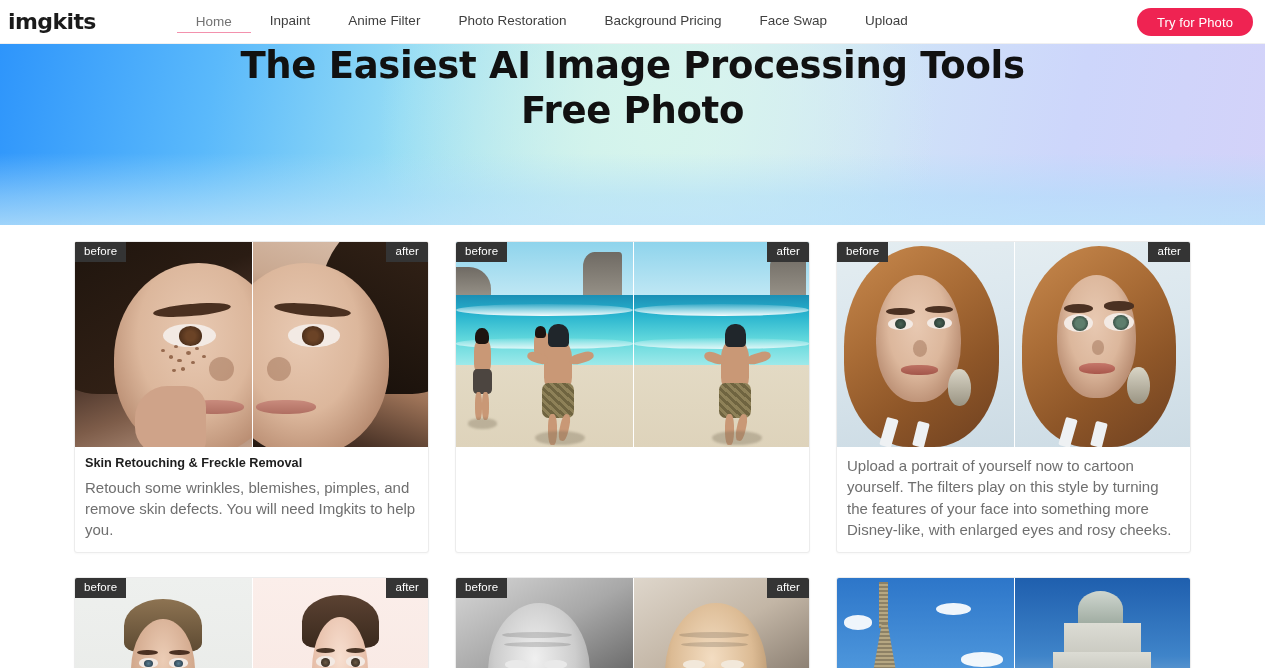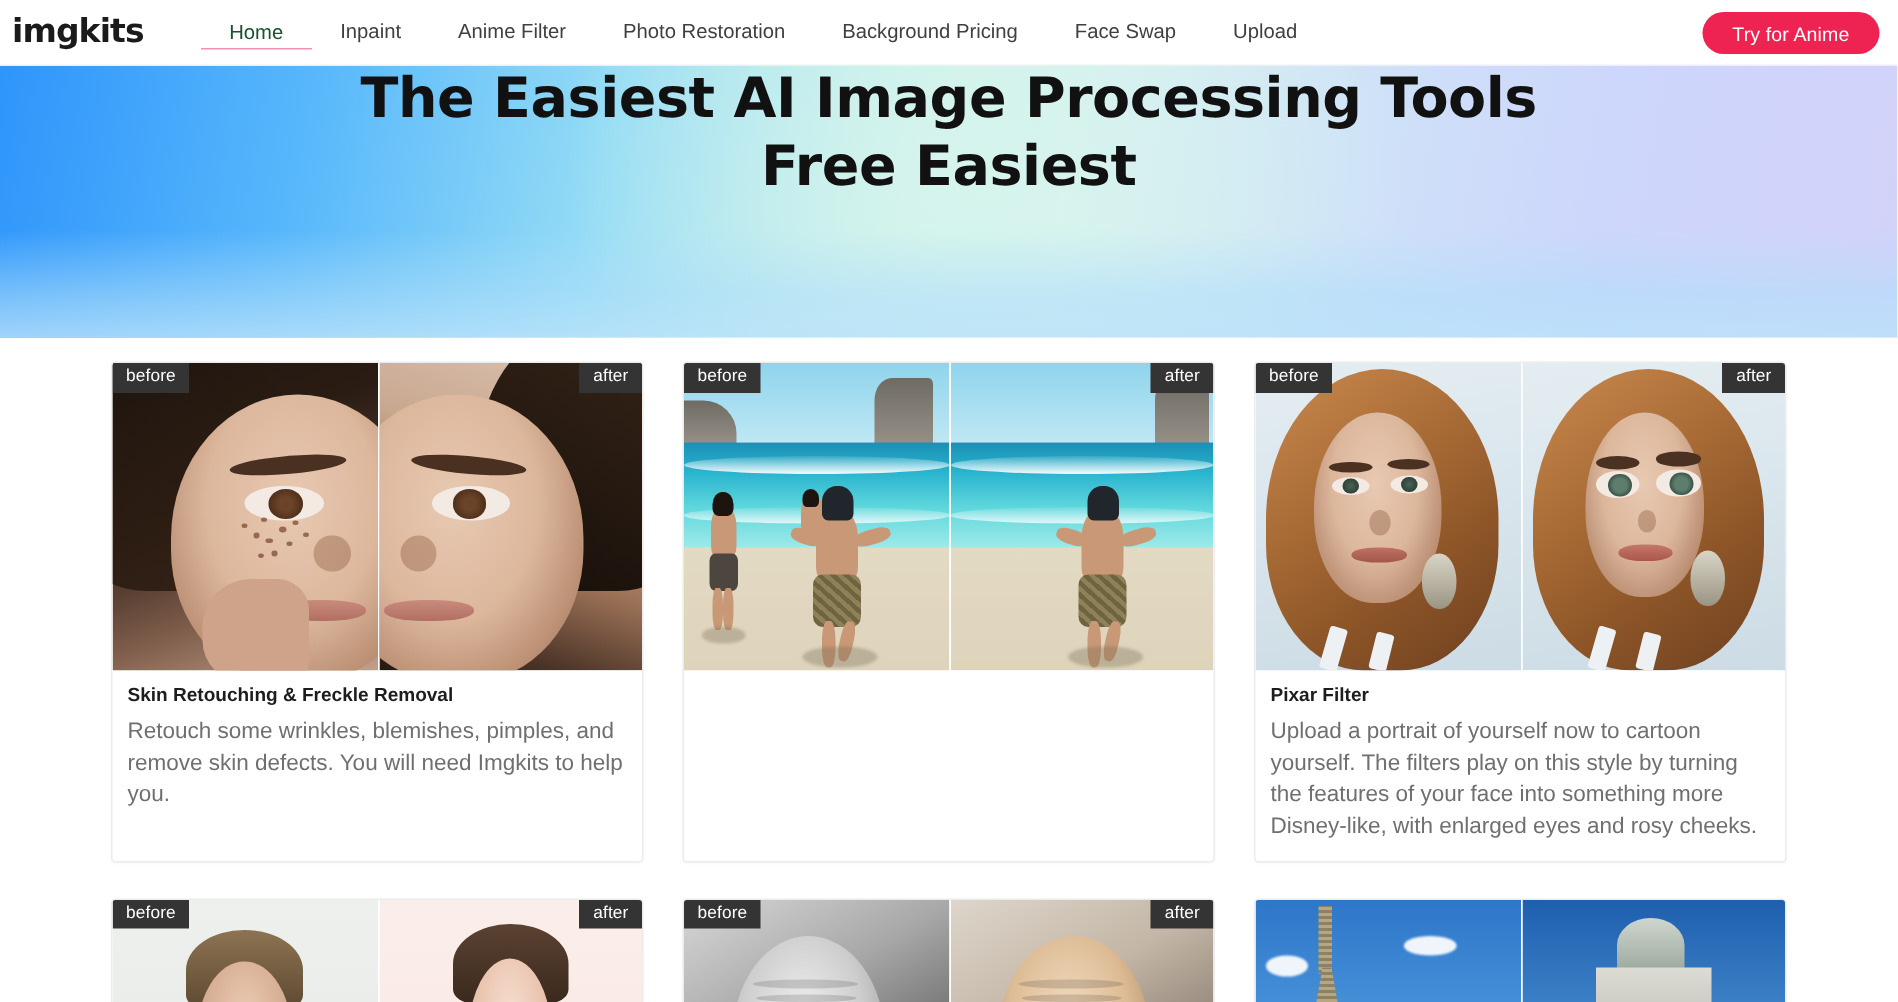--- a/index.html
+++ b/index.html
@@ -16,20 +16,21 @@
 
   
   .navbar {
     height: 44px;
     width: 100%;
     background: #ffffff;
     display: flex;
     align-items: center;
     position: relative;
     border-bottom: 1px solid #f0f0f0;
+    gap: 43px;
   }
   .logo {
     margin-left: 8px;
     font-size: 22px;
     font-weight: 700;
     letter-spacing: -0.6px;
     color: #1b1b1b;
     font-family: "DejaVu Sans", sans-serif;
     line-height: 1;
   }
@@ -42,21 +43,21 @@
   .nav-link {
     font-size: 13.5px;
     color: #3f3f3f;
     text-decoration: none;
     padding: 4px 19px;
     white-space: nowrap;
     cursor: pointer;
     line-height: 1.2;
   }
   .nav-link.active {
-    color: #14532d;
+    color: #737373;
     border-bottom: 1.5px solid #f391ad;
     padding-bottom: 2px;
   }
   .try-btn {
     position: absolute;
     right: 12px;
     top: 8px;
     height: 28px;
     padding: 0 20px;
     background: #ef2352;
@@ -230,27 +231,27 @@
   <nav class="nav-links">
     <a class="nav-link active" href="#">Home</a>
     <a class="nav-link" href="#">Inpaint</a>
     <a class="nav-link" href="#">Anime Filter</a>
     <a class="nav-link" href="#">Photo Restoration</a>
     <a class="nav-link" href="#">Background Pricing</a>
     <a class="nav-link" href="#">Face Swap</a>
     <a class="nav-link" href="#">Upload</a>
   </nav>
 
-  <button class="try-btn">Try for Anime</button>
+  <button class="try-btn">Try for Photo</button>
 </div>
 
 <section class="hero">
   <h1 class="hero-title">
     <span>The Easiest AI Image Processing Tools</span><br>
-    <span>Free Easiest</span>
+    <span>Free Photo</span>
   </h1>
 </section>
 
 <main class="grid">
 
   <article class="card">
     <div class="card-media">
       <div class="half">
         <div class="scene s-freckle-b">
           <div class="hair-mass" style="left:-24%;top:-12%;width:92%;height:86%;background:linear-gradient(150deg,#1a120c,#362317);"></div>
@@ -381,21 +382,20 @@
           <div class="nose" style="left:44%;top:48%;width:7%;height:7%;"></div>
           <div class="lip" style="left:37%;top:59%;width:20%;height:5.5%;background:linear-gradient(#c5776a,#a9574b);"></div>
           <div class="earring" style="left:64%;top:61%;width:13%;height:18%;"></div>
           <div class="strap" style="left:27%;bottom:0;width:7%;height:14%;transform:rotate(16deg);"></div>
           <div class="strap" style="left:45%;bottom:0;width:7%;height:12%;transform:rotate(14deg);"></div>
         </div>
         <div class="badge badge-after">after</div>
       </div>
     </div>
     <div class="card-body">
-      <div class="card-title">Pixar Filter</div>
       <div class="card-desc">Upload a portrait of yourself now to cartoon yourself. The filters play on this style by turning the features of your face into something more Disney-like, with enlarged eyes and rosy cheeks.</div>
     </div>
   </article>
 
   <article class="card">
     <div class="card-media">
       <div class="half">
         <div class="scene s-gs-b">
           <div class="hair-short" style="left:28%;top:10%;width:44%;height:26%;background:linear-gradient(#8d7352,#5d4a32);"></div>
           <div class="face" style="left:32%;top:20%;width:36%;height:50%;background:radial-gradient(ellipse at 50% 40%,#eccdb6,#d2a88c 70%,#b5836a 100%);"></div>

